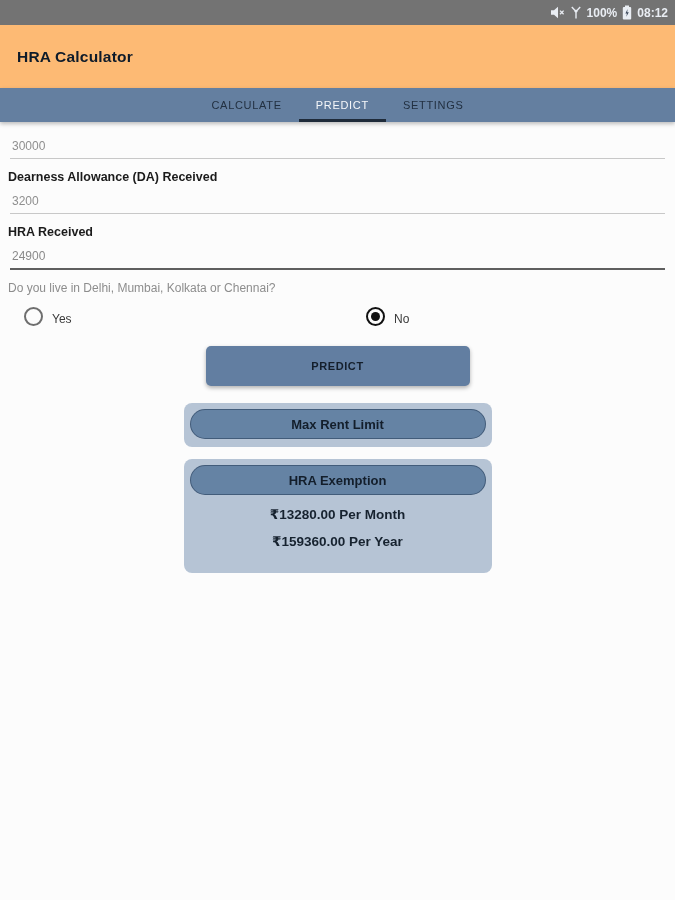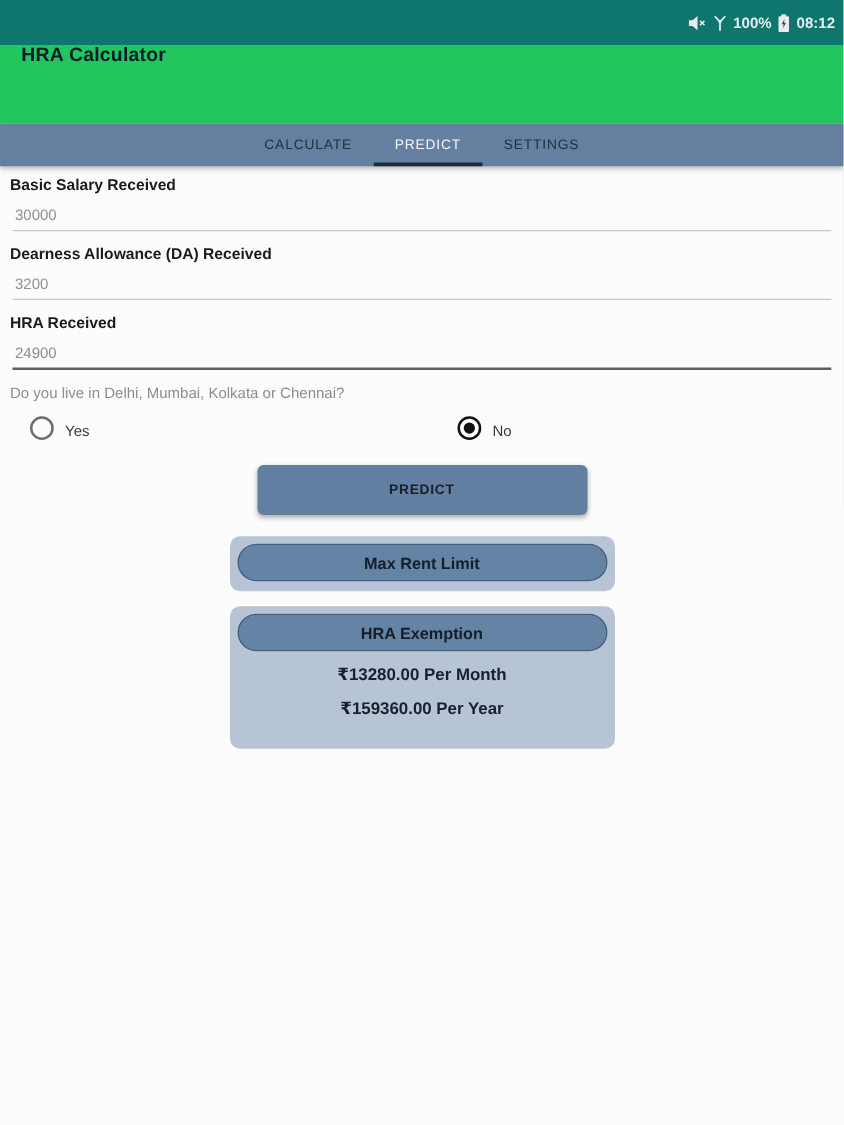--- a/index.html
+++ b/index.html
@@ -3,28 +3,28 @@
 <meta charset="utf-8">
 <style>
   html,body{margin:0;padding:0;background:#e6e6e6;}
   .screen{
     position:relative;width:675px;height:900px;margin:0 auto;
     background:#fcfcfc;overflow:hidden;
     font-family:"Liberation Sans","DejaVu Sans",sans-serif;
   }
   
   .status-bar{
-    height:36px;background:#0f766e;display:flex;align-items:center;
+    height:25px;background:#737373;display:flex;align-items:center;
     justify-content:flex-end;padding-right:7px;gap:5px;
     color:#e9edf3;font-size:12px;font-weight:bold;
   }
   .status-bar svg{display:block;}
   
   .app-bar{
-    height:63px;background:#22c55e;display:flex;align-items:flex-start;
+    height:63px;background:#fdba74;display:flex;align-items:center;
   }
   .app-title{
     margin-left:17px;font-size:15.5px;font-weight:bold;color:#0e1b2a;
     letter-spacing:0.2px;
   }
   
   .tab-bar{
     height:34px;background:#647fa0;display:flex;justify-content:center;
     box-shadow:0 2px 4px rgba(0,0,0,0.25);position:relative;z-index:2;
   }
@@ -137,21 +137,20 @@
 
   <div class="tab-bar">
     <div class="tab">CALCULATE</div>
     <div class="tab active">PREDICT</div>
     <div class="tab">SETTINGS</div>
   </div>
 
   <div class="content">
 
     <div class="field">
-      <div class="field-label">Basic Salary Received</div>
       <input class="field-input" type="text" value="30000" style="">
     </div>
 
     <div class="field">
       <div class="field-label">Dearness Allowance (DA) Received</div>
       <input class="field-input" type="text" value="3200" style="">
     </div>
 
     <div class="field focused">
       <div class="field-label">HRA Received</div>

